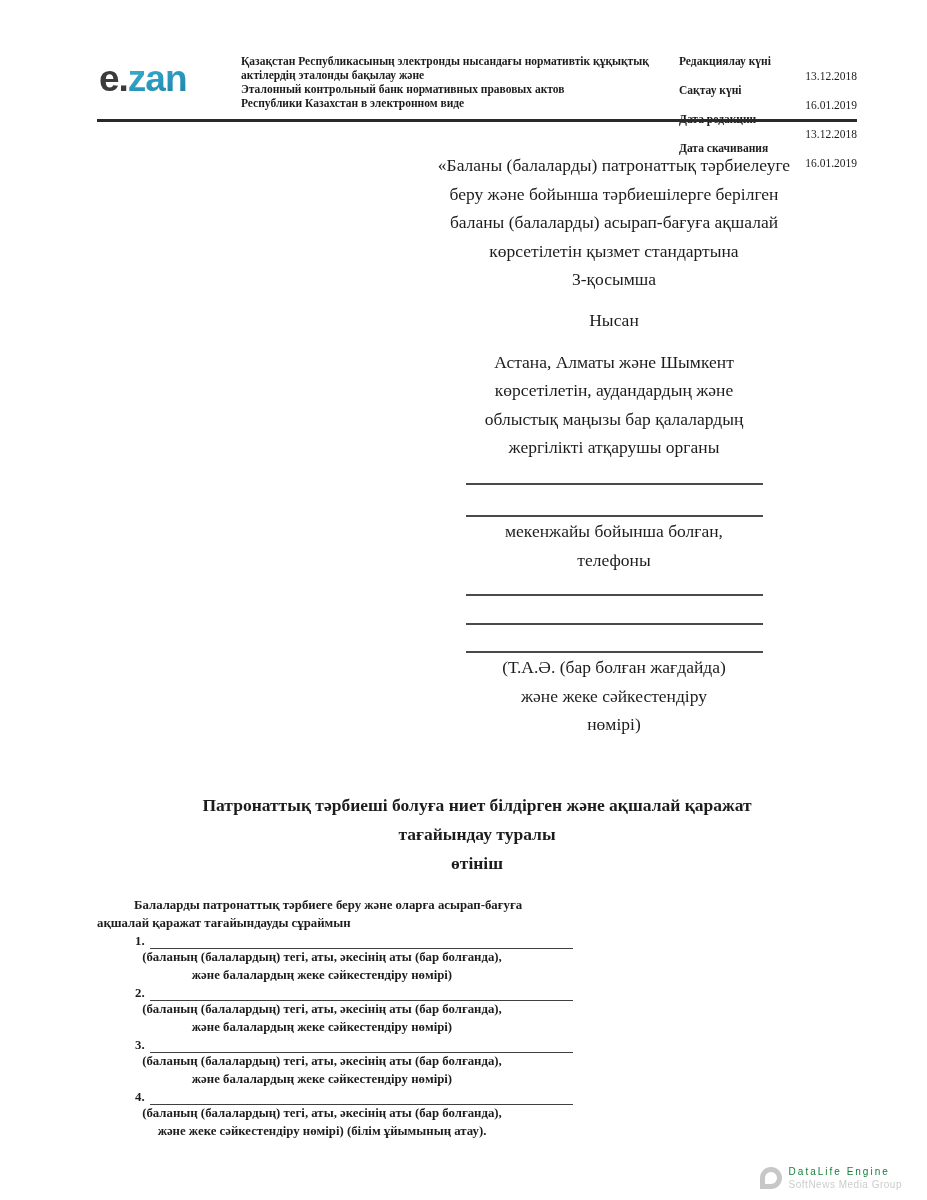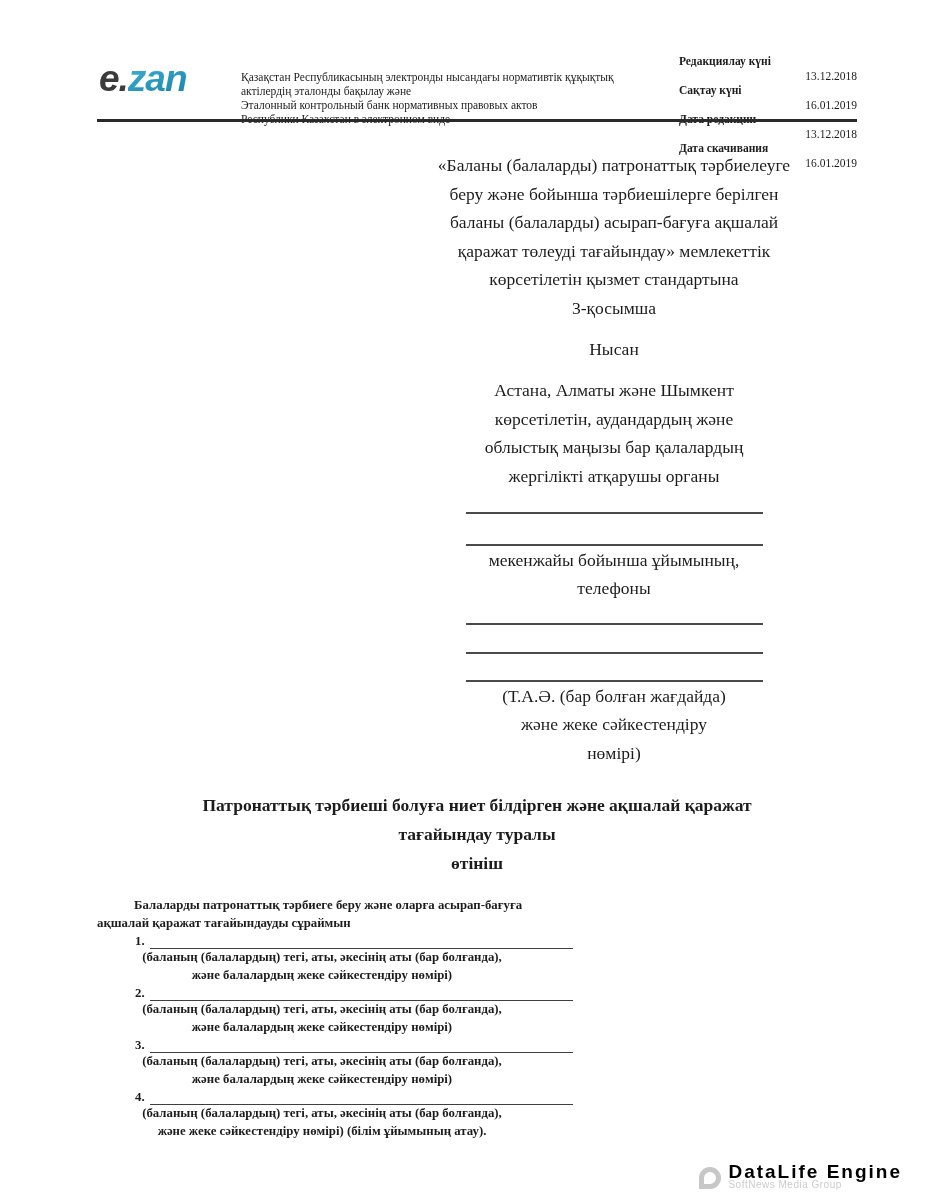--- a/index.html
+++ b/index.html
@@ -4,24 +4,24 @@
 <style>
   * { margin:0; padding:0; box-sizing:border-box; }
   html,body { background:#ffffff; }
   .page {
     position:relative; width:927px; height:1200px; background:#ffffff;
     font-family:"Liberation Serif", serif; color:#1c1c1c; overflow:hidden;
   }
   
   .header { position:absolute; top:50px; left:99px; width:758px; display:flex; align-items:flex-start; }
   .logo-box { width:142px; padding-top:10px; }
-  .logo-text { font-family:"Liberation Sans", sans-serif; font-style:italic; font-weight:bold; font-size:37px; line-height:1; letter-spacing:-1px; }
+  .logo-text { font-family:"Liberation Sans", sans-serif; font-weight:bold; font-size:37px; line-height:1; letter-spacing:-1px; }
   .logo-prefix { color:#3b3b3b; }
   .logo-suffix { background:linear-gradient(160deg,#45b5d6 0%,#2d9ec2 45%,#1b7fa4 100%); -webkit-background-clip:text; background-clip:text; color:transparent; }
-  .org-box { width:438px; font-size:11.5px; font-weight:normal; line-height:14px; padding-top:4px;margin-top:16px; }
+  .org-box { width:438px; font-size:11.5px; font-weight:bold; line-height:14px; padding-top:4px; }
   .dates-box { width:178px; margin-left:auto; font-size:11.5px; line-height:14.5px; padding-top:4px; }
   .date-row { display:flex;flex-direction:column; }
   .date-label { font-weight:bold; }
   .date-value { margin-left:auto; }
   .rule { position:absolute; top:119px; left:97px; width:760px; border-top:3px solid #2a2a2a; }
   
   .right-col { position:absolute; top:151px; left:388px; width:452px; text-align:center; font-size:17.5px; line-height:28.6px; }
   .form-label { margin-top:12px; }
   .recipient { margin-top:13px; }
   .fill-line { width:297px; margin:0 auto; border-bottom:2px solid #4a4a4a; }
@@ -32,21 +32,21 @@
   
   .request { position:absolute; top:897px; left:97px; width:472px; font-weight:bold; font-size:12.8px; line-height:17.5px; text-indent:37px; }
   .items { position:absolute; top:932px; left:97px; width:476px; font-weight:bold; font-size:12.8px; }
   .item-row { display:flex; align-items:flex-end; padding-left:38px; height:17px; }
   .item-num { padding-right:5px; line-height:15px; }
   .item-fill { flex:1; border-bottom:1.5px solid #3f3f3f; height:15px; }
   .item-note { width:450px; text-align:center; line-height:17.5px; }
   
   .watermark { position:absolute; right:25px; bottom:10px; display:flex; align-items:center; font-family:"Liberation Sans", sans-serif; color:#c7c7c7; }
   .wm-logo { width:22px; height:22px; border:5px solid #c7c7c7; border-radius:50% 50% 50% 0; margin-right:7px; }
-  .wm-title { font-size:19px; font-weight:bold; letter-spacing:2px; line-height:14px; color:#000000; }
+  .wm-title { font-size:10px; font-weight:normal; letter-spacing:2px; line-height:14px; color:#15803d; }
   .wm-sub { font-size:10px; letter-spacing:0.5px; line-height:11px; color:#cccccc; }
 </style>
 </head>
 <body>
 
 <div class="page">
 
   <div class="header">
     <div class="logo-box">
       <div class="logo-text">
@@ -78,35 +78,34 @@
       </div>
     </div>
   </div>
   <div class="rule"></div>
 
   <div class="right-col">
     <div>
       <div>«Баланы (балаларды) патронаттық тәрбиелеуге</div>
       <div>беру және бойынша тәрбиешілерге берілген</div>
       <div>баланы (балаларды) асырап-бағуға ақшалай</div>
-      <div>қаражат төлеуді тағайындау» мемлекеттік</div>
       <div>көрсетілетін қызмет стандартына</div>
       <div>3-қосымша</div>
     </div>
     <div class="form-label">Нысан</div>
     <div class="recipient">
       <div>Астана, Алматы және Шымкент</div>
       <div>көрсетілетін, аудандардың және</div>
       <div>облыстық маңызы бар қалалардың</div>
       <div>жергілікті атқарушы органы</div>
     </div>
     <div class="fill-line fl-1"></div>
     <div class="fill-line fl-2"></div>
     <div>
-      <div>мекенжайы бойынша ұйымының,</div>
+      <div>мекенжайы бойынша болған,</div>
       <div>телефоны</div>
     </div>
     <div class="fill-line fl-3"></div>
     <div class="fill-line fl-4"></div>
     <div class="fill-line fl-5"></div>
     <div class="applicant-note">
       <div>(Т.А.Ә. (бар болған жағдайда)</div>
       <div>және жеке сәйкестендіру</div>
       <div>нөмірі)</div>
     </div>

